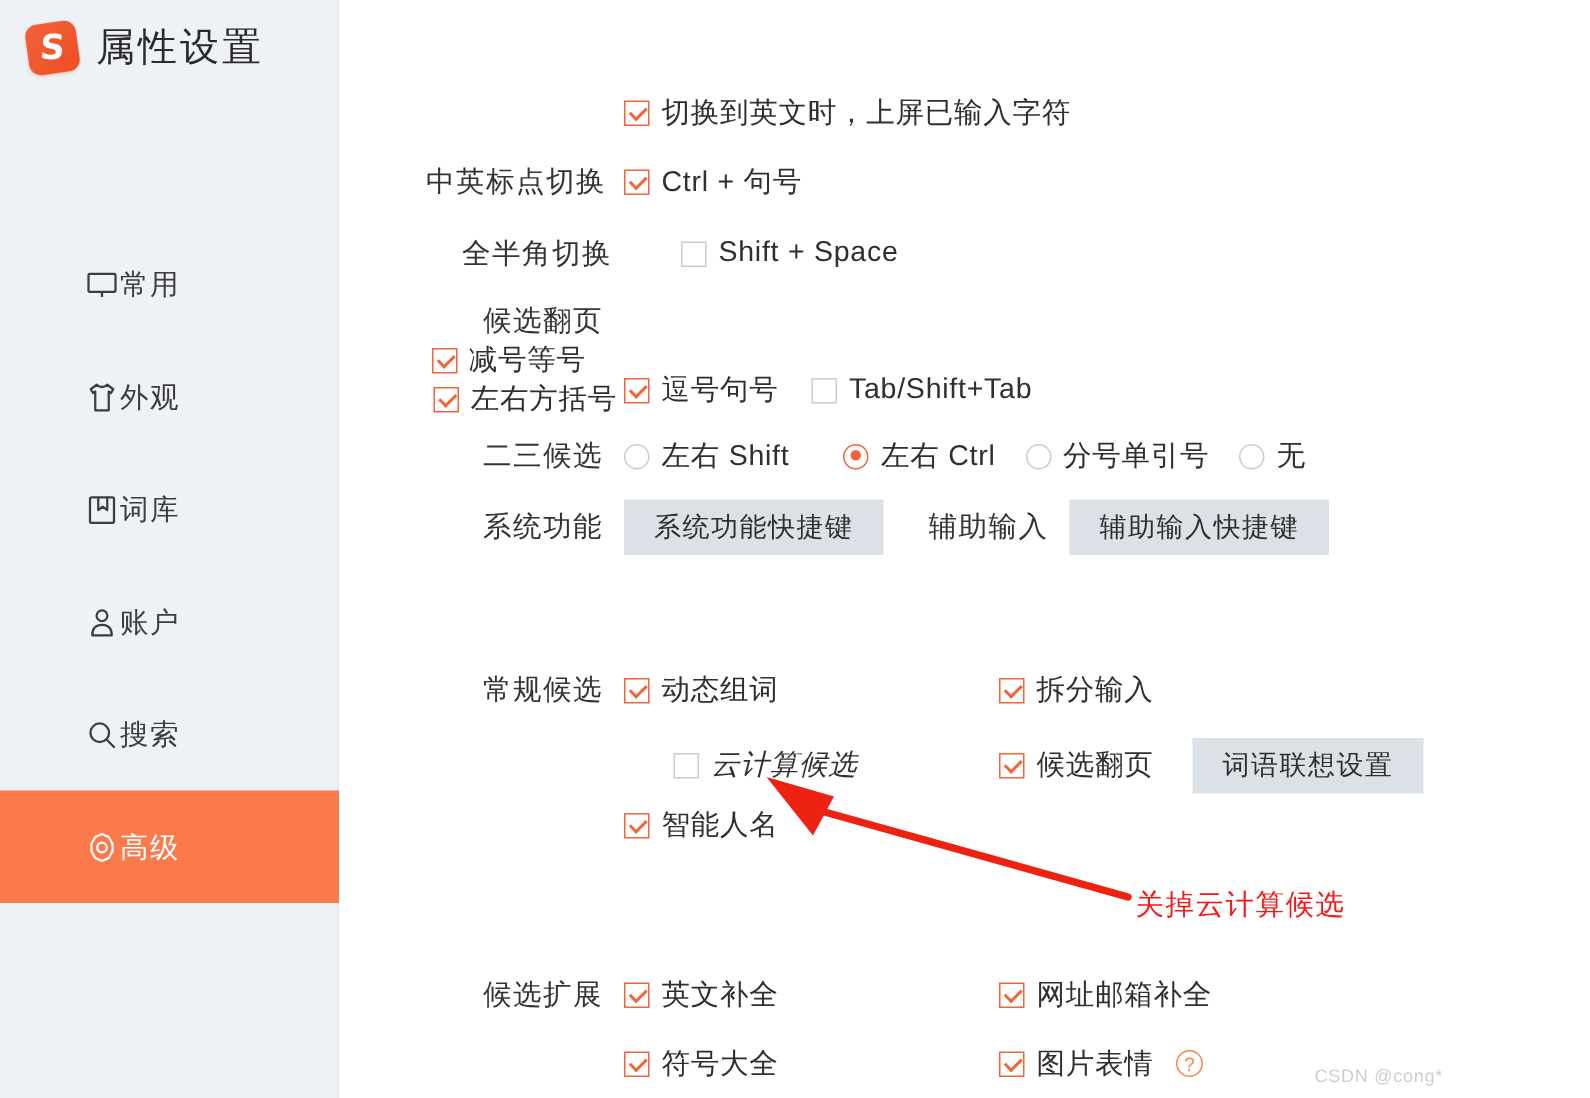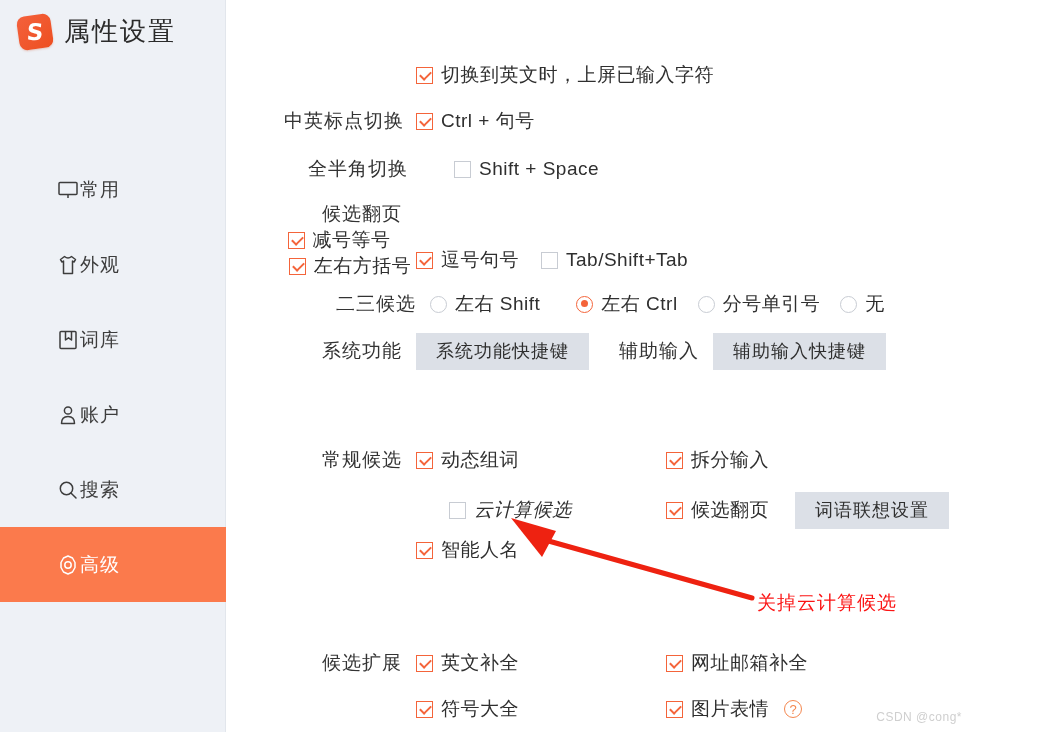--- a/index.html
+++ b/index.html
@@ -386,21 +386,21 @@
       <span class="opt" style="width:125px;">
         <span class="cb on"></span>
         <span class="txt">逗号句号</span>
       </span>
       <span class="opt">
         <span class="cb"></span>
         <span class="txt">Tab/Shift+Tab</span>
       </span>
     </div>
 
-    <div class="row" style="left:72px; top:291px;">
+    <div class="row" style="left:58px; top:291px;">
       <span class="row-label">二三候选</span>
       <span class="opt" style="margin-right:36px;">
         <span class="rb"></span>
         <span class="txt">左右 Shift</span>
       </span>
       <span class="opt" style="margin-right:20px;">
         <span class="rb on"></span>
         <span class="txt">左右 Ctrl</span>
       </span>
       <span class="opt" style="margin-right:20px;">

